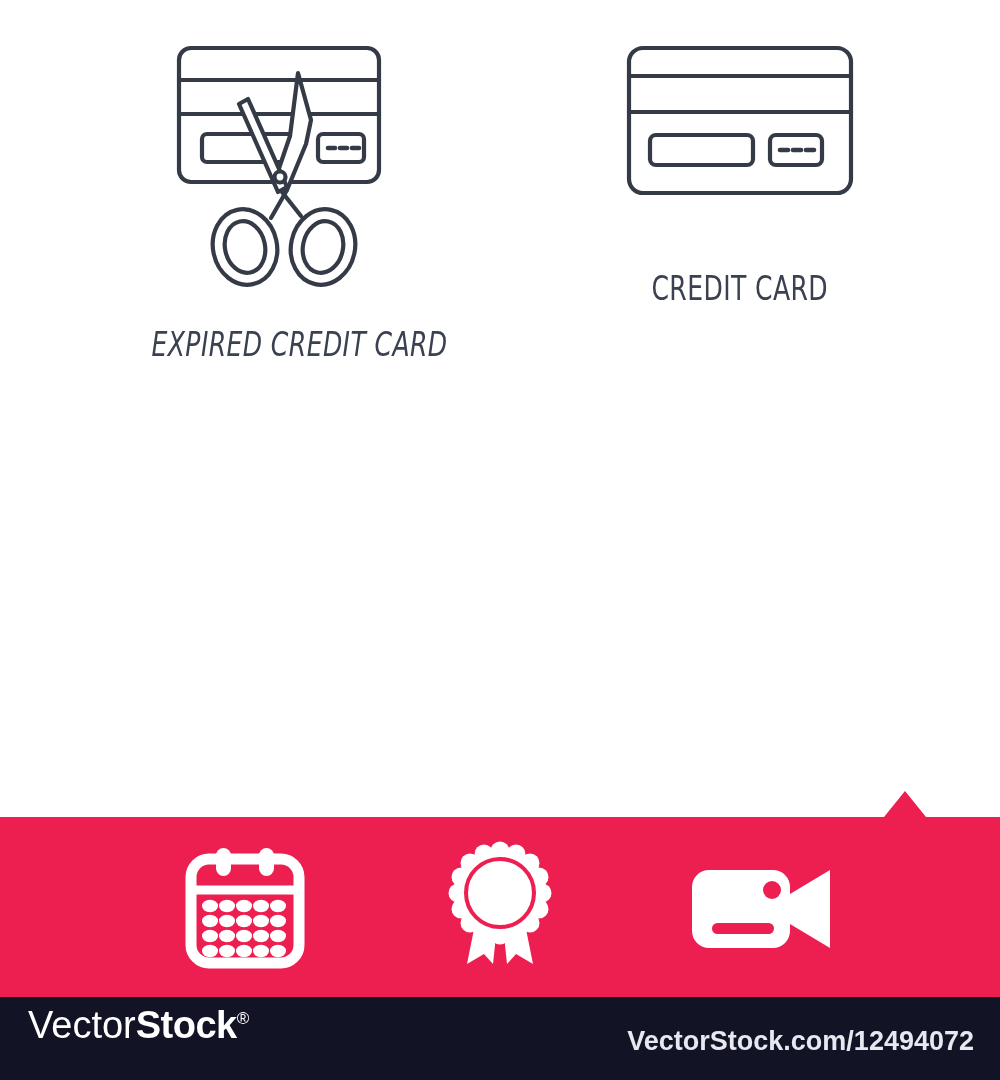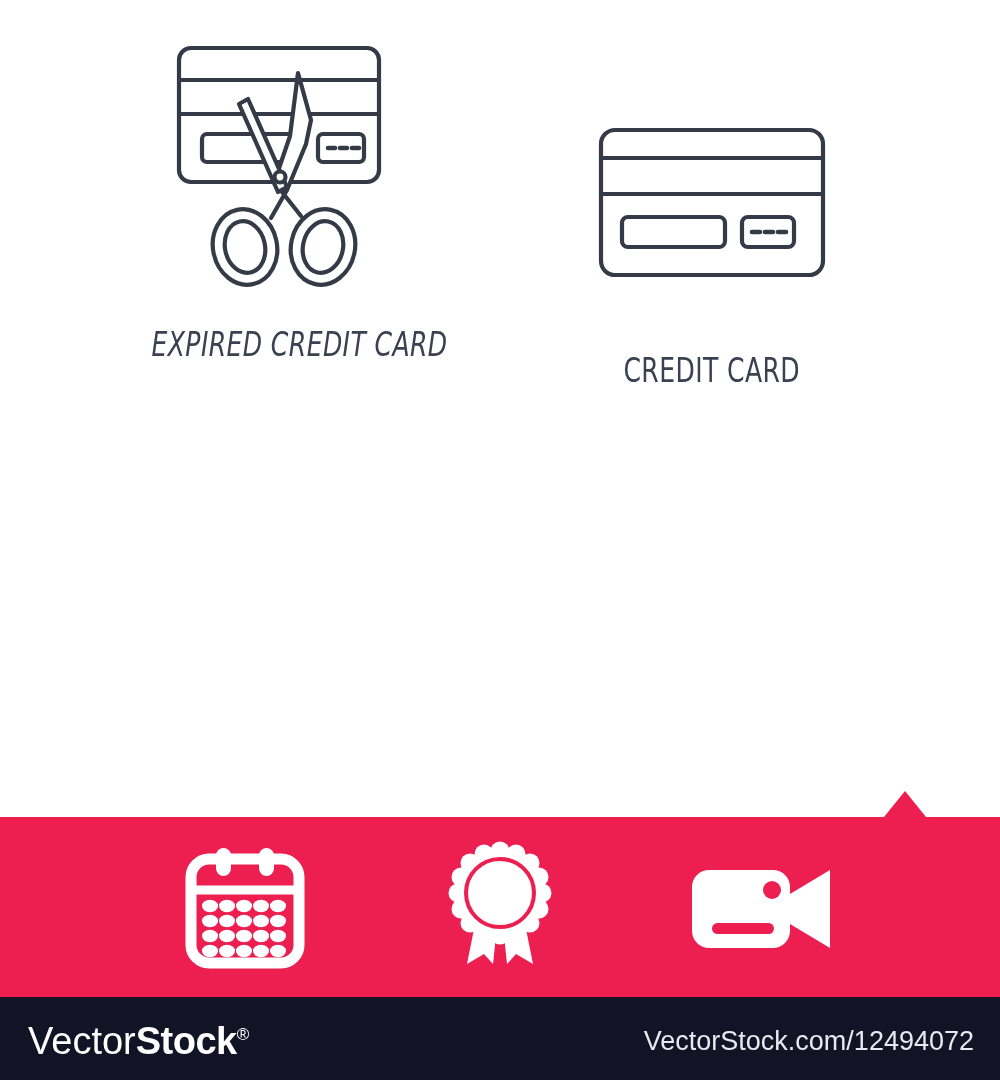--- a/index.html
+++ b/index.html
@@ -33,21 +33,21 @@
   }
 
   .cell {
     position: absolute;
     display: flex;
     flex-direction: column;
     align-items: center;
     justify-content: flex-start;
   }
   .cell-0 { left: 60px;  top: 40px;  width: 480px; height: 350px; font-style: italic; }
-  .cell-1 { left: 492px; top: 40px;  width: 440px; height: 350px; justify-content: flex-end; }
+  .cell-1 { left: 520px; top: 40px;  width: 440px; height: 350px; }
   .cell-2 { left: 60px;  top: 430px; width: 480px; height: 360px; }
   .cell-3 { left: 500px; top: 430px; width: 440px; height: 360px; }
 
   .art {
     position: relative;
   }
 
   .caption {
     font-family: "Liberation Sans Narrow", "DejaVu Sans Condensed", "Liberation Sans", sans-serif;
     font-stretch: condensed;
@@ -111,37 +111,37 @@
     position: absolute;
     left: 0;
     top: 997px;
     width: 1000px;
     height: 83px;
     background: #121426;
   }
   .wm-logo {
     position: absolute;
     left: 28px;
-    top: 1013px;
+    top: 990px;
     font-size: 38px;
-    line-height: 44px;
+    line-height: 58px;
     color: #ffffff;
     white-space: nowrap;
   }
   .wm-logo .light { font-weight: 300; letter-spacing: 0px; }
   .wm-logo .bold  { font-weight: 700; letter-spacing: -0.5px; }
   .wm-logo .reg   { font-size: 17px; vertical-align: super; font-weight: 400; }
   .wm-url {
     position: absolute;
     right: 26px;
     top: 1026px;
     font-size: 27px;
     line-height: 30px;
     color: #e8e9f0;
-    font-weight: 400;
+    font-weight: 700;
     white-space: nowrap;
   }
 
   svg { display: block; overflow: visible; }
 </style>
 </head>
 <body>
 
 <div id="stage">
 

